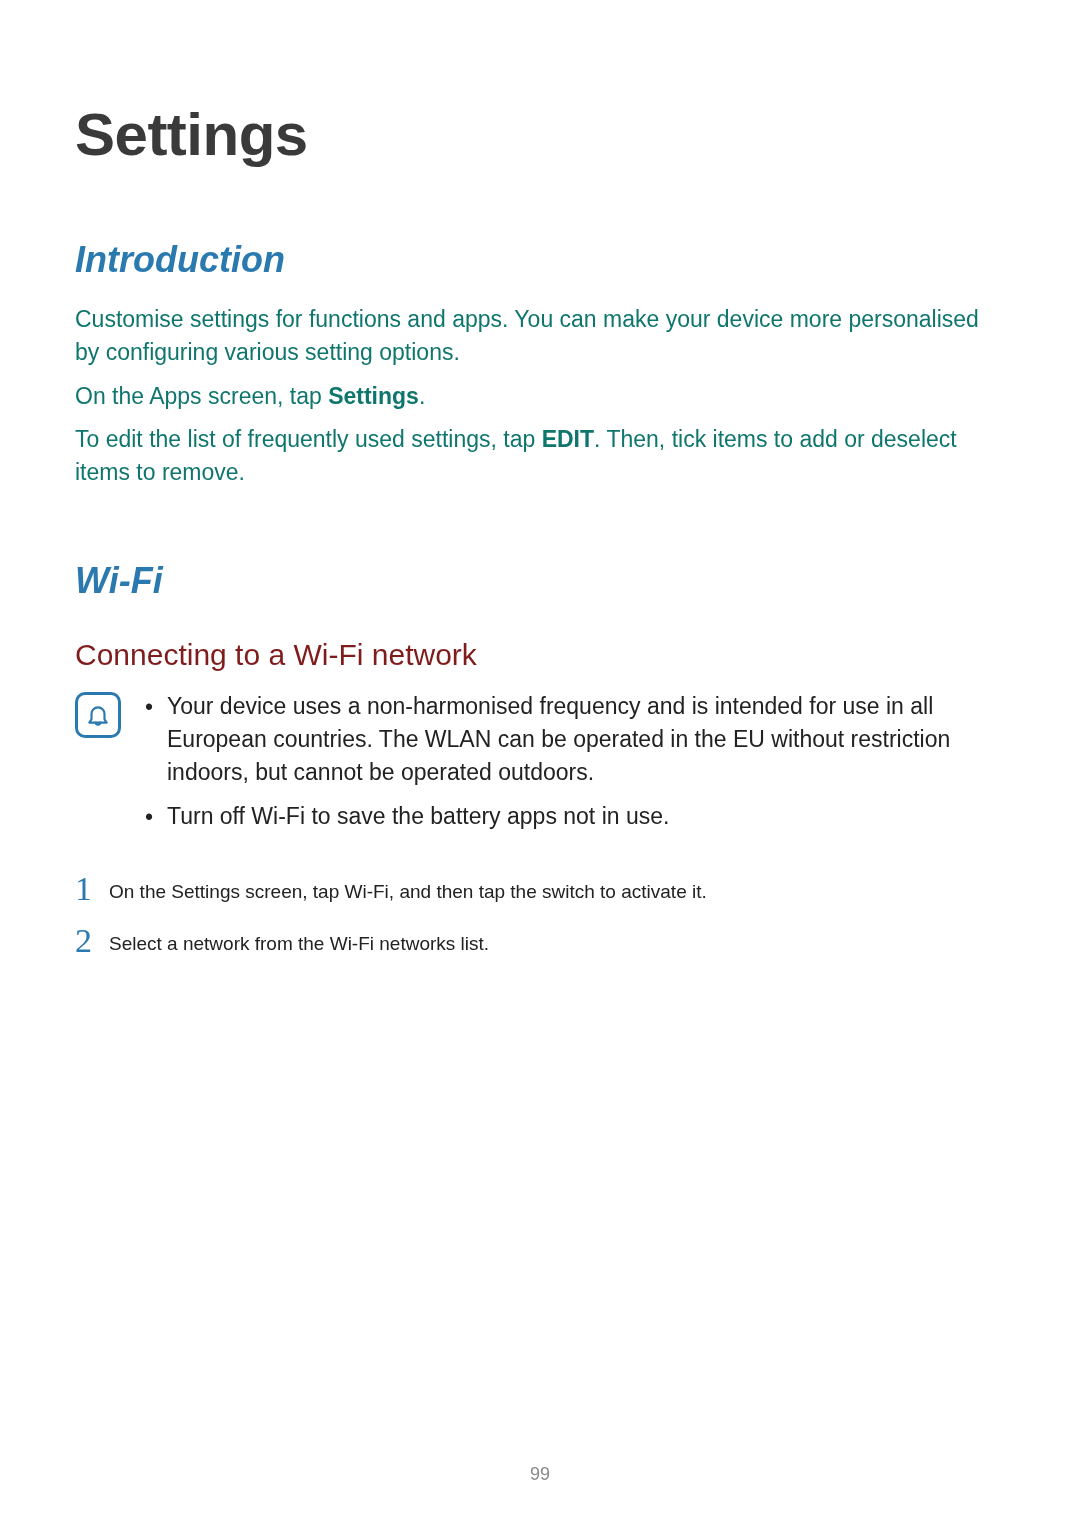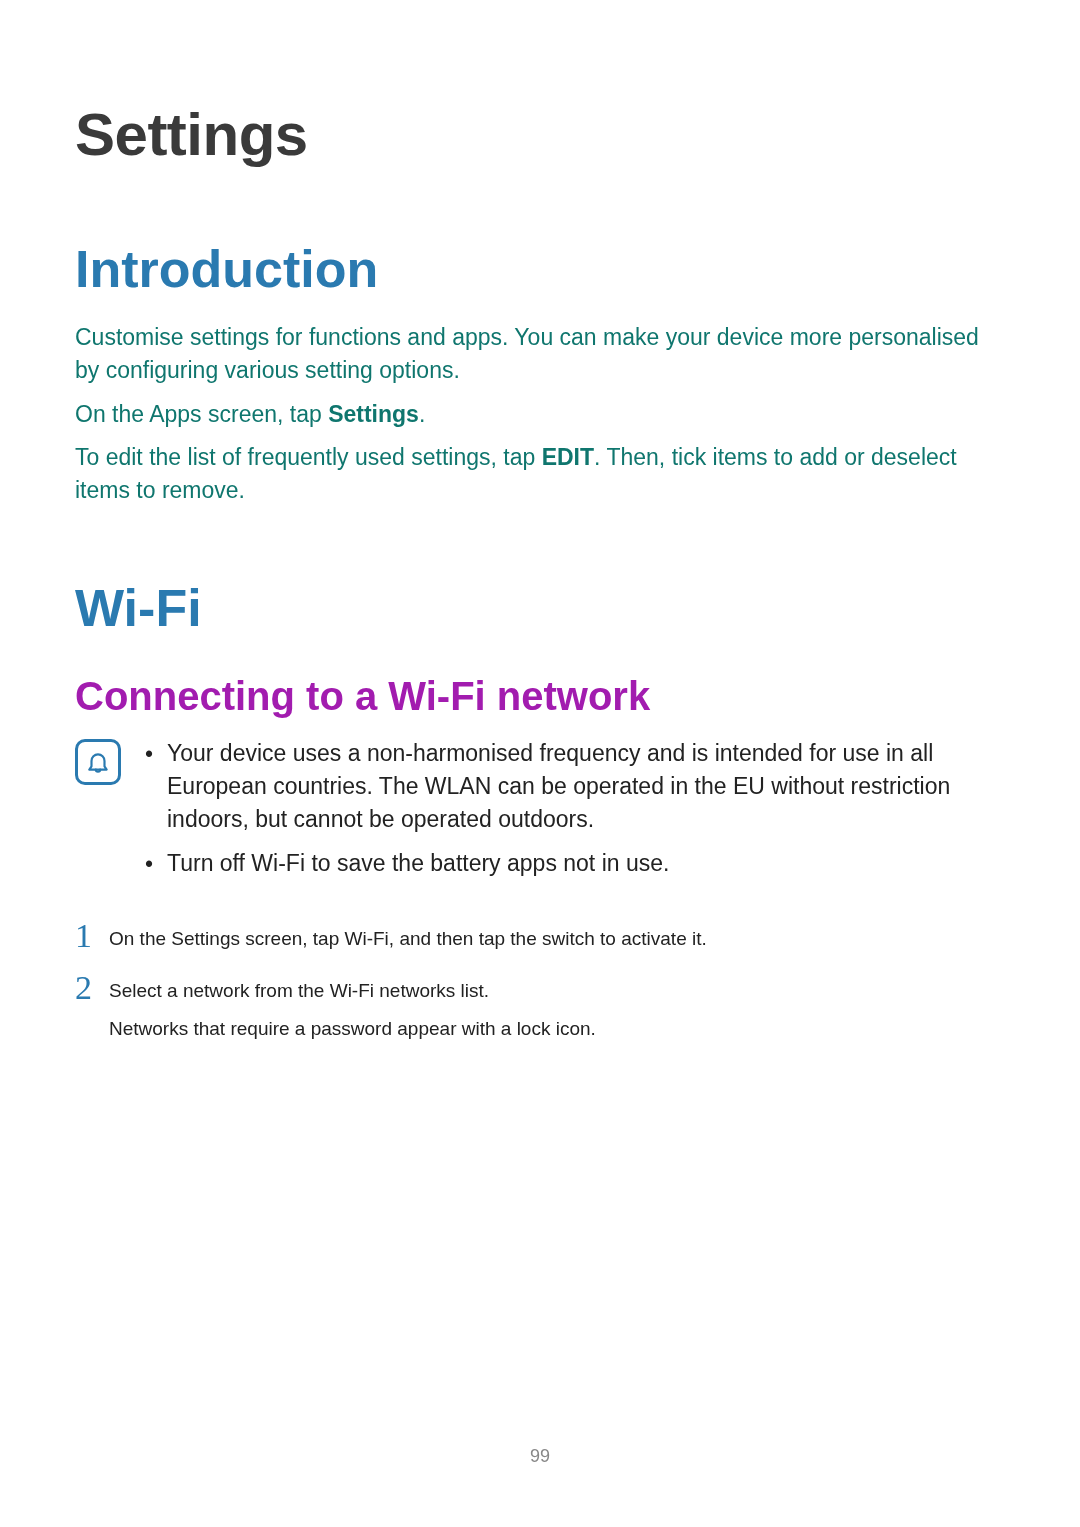--- a/index.html
+++ b/index.html
@@ -1,37 +1,37 @@
 <!DOCTYPE html>
 <html><head>
 <meta charset="utf-8">
 <style>
   * { box-sizing: border-box; margin: 0; padding: 0; }
   html, body { width: 1080px; height: 1527px; background: #fff; font-family: "Segoe UI", "Helvetica Neue", Arial, sans-serif; color: #222; }
   .page { padding: 100px 75px 11px 75px; position: relative; height: 100%; }
   .title { font-size: 60px; font-weight: 700; color: #3a3a3a; margin-bottom: 70px; letter-spacing: -0.5px; }
-  .h2 { font-size: 52px; font-weight: 700; color: #2a7ab0; margin-bottom: 22px; margin-top: 10px; }
+  .h2 { font-size: 36px; font-weight: 700; color: #2a7ab0; margin-bottom: 22px; margin-top: 10px; font-style: italic; }
   .h2.spaced { margin-top: 70px; }
-  .h3 { font-size: 40px; font-weight: 700; color: #a21caf; margin-top: 36px; margin-bottom: 18px; }
+  .h3 { font-size: 30px; font-weight: 400; color: #7f1d1d; margin-top: 36px; margin-bottom: 18px; }
   .para { font-size: 23px; line-height: 1.45; color: #0f766e; margin-bottom: 10px; }
   .para .bold { font-weight: 700; }
   .note-block { display: flex; align-items: flex-start; margin-top: 18px; margin-bottom: 28px; }
   .note-icon-wrap { flex: 0 0 70px; padding-top: 2px; }
   .note-icon { width: 46px; height: 46px; border: 3px solid #2a7ab0; border-radius: 10px; display: flex; align-items: center; justify-content: center; }
   .note-icon svg { width: 26px; height: 26px; }
   .note-list { flex: 1; }
   .bullet-row { display: flex; align-items: flex-start; font-size: 23px; line-height: 1.45; margin-bottom: 10px; }
   .bullet-dot { flex: 0 0 22px; text-align: left; padding-top: 1px; }
   .bullet-text { flex: 1; }
   .steps { margin-top: 10px; }
   .step-row { display: flex; align-items: flex-start; margin-bottom: 18px; }
   .step-num { flex: 0 0 34px; font-size: 34px; font-weight: 400; color: #2a7ab0; line-height: 1; font-family: Georgia, "Times New Roman", serif; padding-top: 0px; }
   .step-body { flex: 1; font-size: 19px; line-height: 1.45; padding-top: 6px; }
   .step-body .sub { margin-top: 10px; }
-  .page-num { position: absolute; bottom: 60px; left: 0; right: 0; text-align: center; font-size: 18px; color: #888; }
+  .page-num { position: absolute; bottom: 42px; left: 0; right: 0; text-align: center; font-size: 18px; color: #888; }
 </style>
 </head>
 <body>
 
 <div class="page">
 
   <div class="title">Settings</div>
 
   <div class="h2">Introduction</div>
 
@@ -76,19 +76,18 @@
     <div class="step-row">
       <div class="step-num">1</div>
       <div class="step-body">
         <span>On the Settings screen, tap </span><span class="bold">Wi-Fi</span><span>, and then tap the switch to activate it.</span>
       </div>
     </div>
     <div class="step-row">
       <div class="step-num">2</div>
       <div class="step-body">
         <div>Select a network from the Wi-Fi networks list.</div>
-        <div class="sub">Networks that require a password appear with a lock icon.</div>
       </div>
     </div>
   </div>
 
   <div class="page-num">99</div>
 </div>
 
 </body></html>

